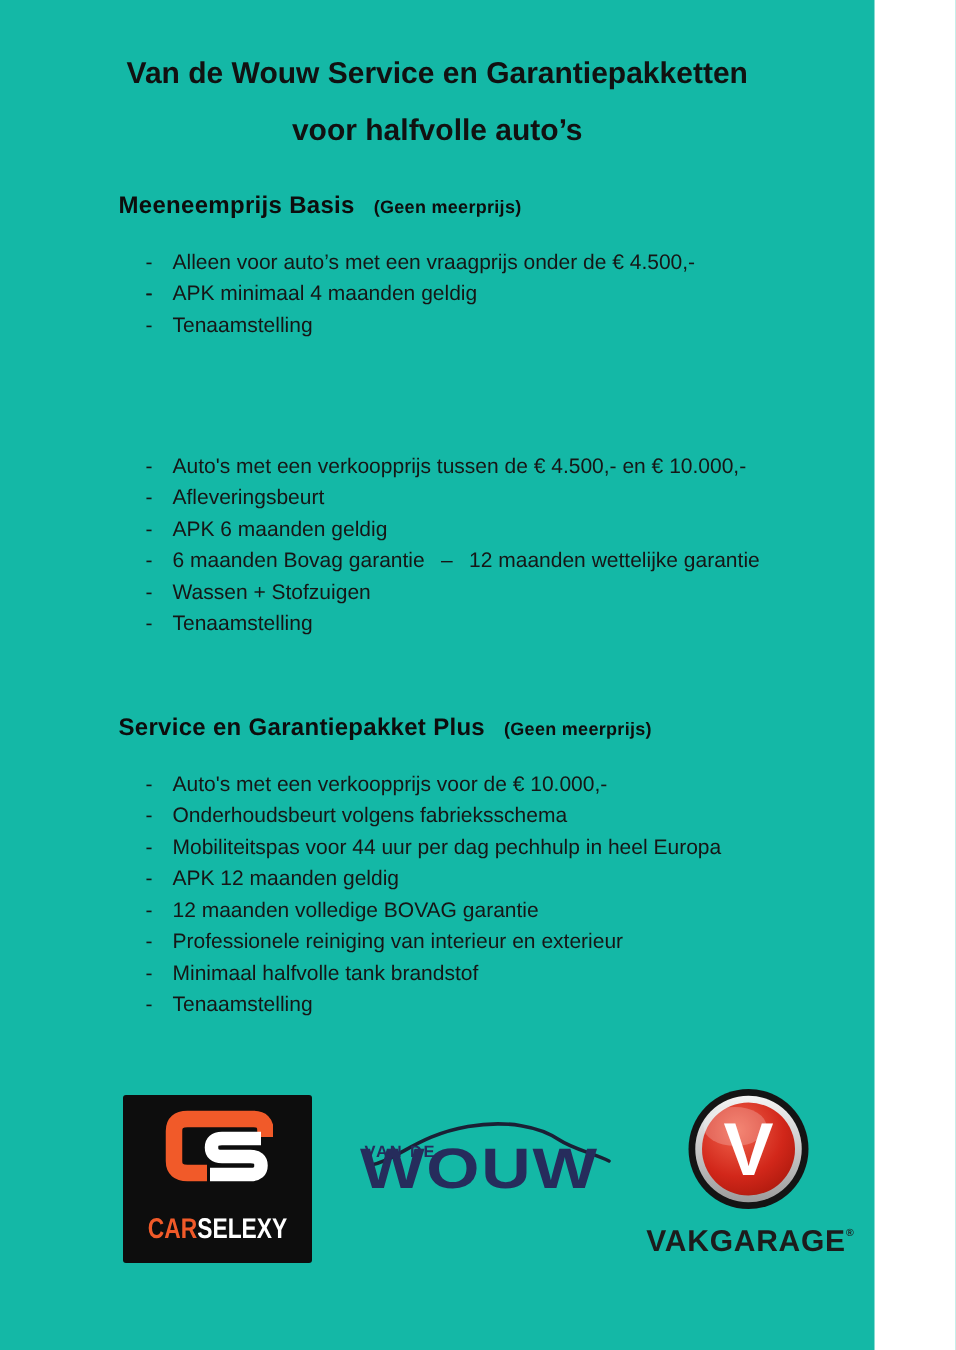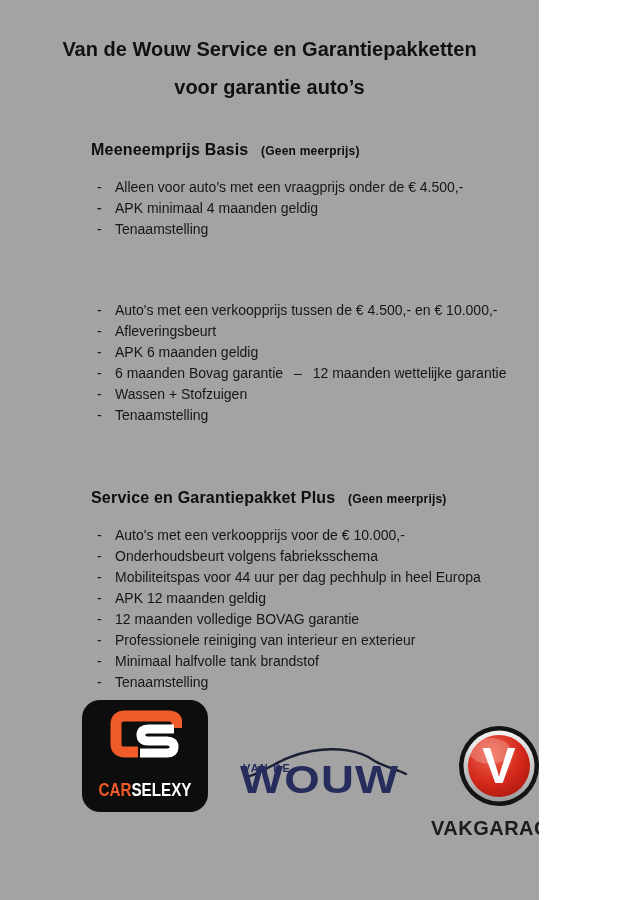--- a/index.html
+++ b/index.html
@@ -1,38 +1,38 @@
 <!DOCTYPE html>
 <html><head>
 <meta charset="utf-8">
 <style>
   html,body{margin:0;padding:0;background:#ffffff;}
   .page{
-    position:relative;width:539px;height:900px;background:#a3a3a3;overflow:hidden;
+    position:relative;width:583px;height:900px;background:#14b8a6;overflow:hidden;
     font-family:"Liberation Sans",sans-serif;color:#1a1a1a;
   }
   
   .doc-title{position:absolute;top:30px;left:0;width:100%;text-align:center;
     font-weight:bold;font-size:20px;line-height:38px;color:#111;}
   
   .sections{position:absolute;left:0;top:0;width:100%;}
   .pkg{position:absolute;left:75px;right:30px;}
   .pkg:nth-of-type(1){top:124px;}
   .pkg:nth-of-type(2){top:284px;}
   .pkg:nth-of-type(3){top:472px;}
-  .pkg-head{margin:16px;font-size:16px;line-height:19px;color:#0d0d0d;letter-spacing:.2px;}
+  .pkg-head{margin:4px;font-size:16px;line-height:19px;color:#0d0d0d;letter-spacing:.2px;}
   .pkg-note{font-size:12px;margin-left:8px;letter-spacing:.2px;}
   .pkg-items{list-style:none;margin:16px 0 0 0;padding:0;}
   .pkg-items li{position:relative;padding-left:40px;font-size:14px;line-height:21px;color:#161616;}
   .pkg-items .dash{position:absolute;left:22px;top:0;}
   
   .logos{position:absolute;left:0;top:0;width:100%;height:100%;pointer-events:none;}
   
-  .cs-logo{position:absolute;left:82px;top:700px;width:126px;height:112px;
-    background:#0d0d0d;border-radius:18px;}
+  .cs-logo{position:absolute;left:82px;top:730px;width:126px;height:112px;
+    background:#0d0d0d;border-radius:2px;}
   .cs-mono{position:absolute;left:50%;top:9px;transform:translateX(-50%);}
   .cs-word{position:absolute;left:0;bottom:11px;width:100%;text-align:center;
     font-weight:bold;font-size:19px;letter-spacing:0;transform:scaleX(.8);white-space:nowrap;}
   .cs-car{color:#f15a29;}
   .cs-selexy{color:#ffffff;}
   
   .wouw-logo{position:absolute;left:240px;top:743px;width:170px;height:72px;color:#262c5c;}
   .wouw-car{position:absolute;left:0;top:0;}
   .wouw-small{position:absolute;left:3px;top:19px;font-size:11px;font-weight:bold;
     letter-spacing:1.2px;white-space:nowrap;}
@@ -45,21 +45,21 @@
     font-weight:bold;font-size:20px;letter-spacing:.5px;color:#1c1c1c;white-space:nowrap;}
   .vak-reg{font-size:7px;vertical-align:10px;letter-spacing:0;}
 </style>
 </head>
 <body>
 
 <div class="page">
 
   <header class="doc-title">
     <div>Van de Wouw Service en Garantiepakketten</div>
-    <div>voor garantie auto’s</div>
+    <div>voor halfvolle auto’s</div>
   </header>
 
   <main class="sections">
     <section class="pkg">
       <h2 class="pkg-head">
         <span class="pkg-title">Meeneemprijs Basis</span>
         <span class="pkg-note"> (Geen meerprijs)</span>
       </h2>
       <ul class="pkg-items">
           <li><span class="dash">-</span><span>Alleen voor auto’s met een vraagprijs onder de € 4.500,-</span></li>

